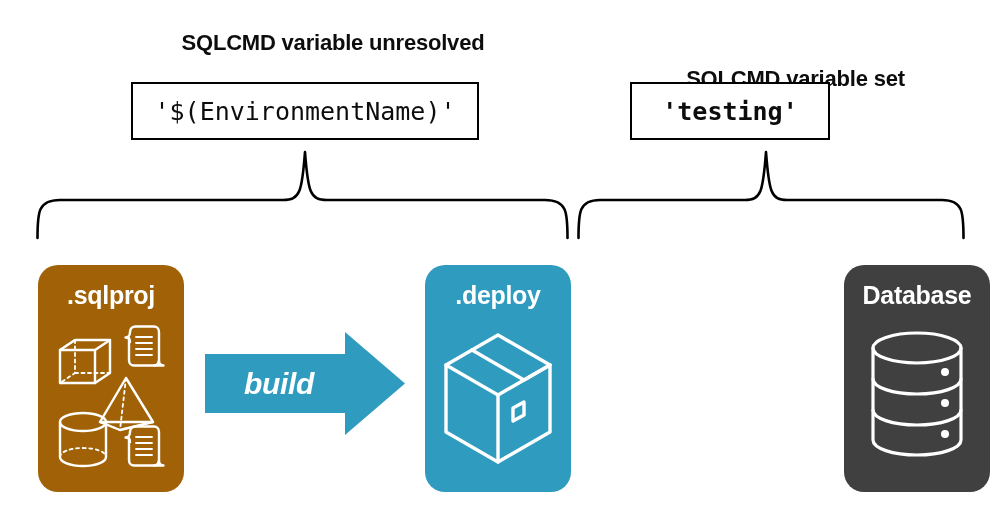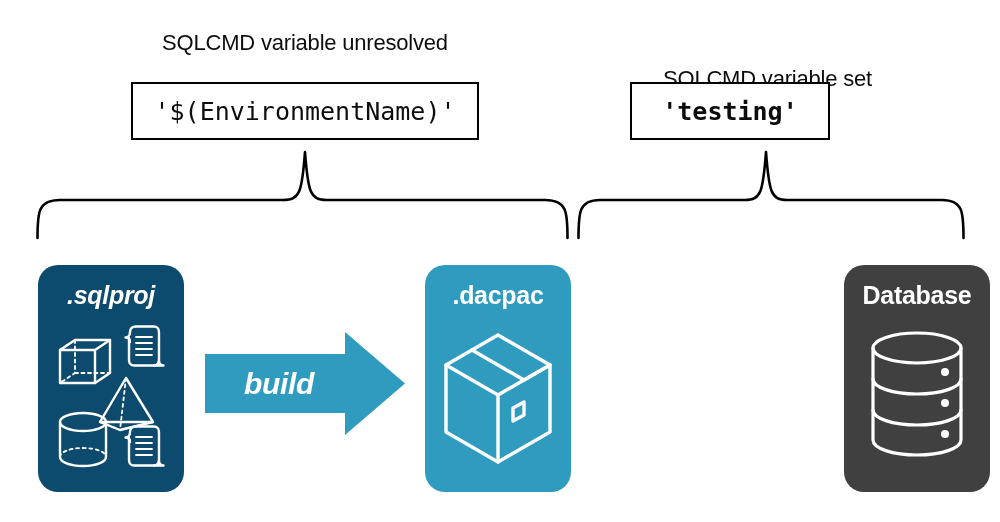--- a/index.html
+++ b/index.html
@@ -20,27 +20,28 @@
     position: absolute;
     inset: 0;
     width: 1000px;
     height: 522px;
   }
 
   
   .heading {
     position: absolute;
     font-family: "Liberation Sans", sans-serif;
-    font-weight: normal;
+    font-weight: bold;
     font-size: 22px;
     color: #0d0d0d;
     letter-spacing: -0.2px;
     text-align: center;
     white-space: nowrap;
     line-height: 1;
+    padding-left: 28px;
   }
   #heading-unresolved {
     left: 0;
     top: 32px;
     width: 610px;
   }
   #heading-set {
     left: 590px;
     top: 48px;
     width: 355px;
@@ -87,21 +88,21 @@
   }
 
   
   .flow-box {
     position: absolute;
     border-radius: 20px;
     top: 265px;
     width: 146px;
     height: 227px;
   }
-  #flow-box-sqlproj  { left: 38px;  background: #0c4a6e; font-style: italic; }
+  #flow-box-sqlproj  { left: 38px;  background: #a16207; }
   #flow-box-dacpac   { left: 425px; background: #2f9cbf; }
   #flow-box-database { left: 844px; background: #404040; }
 
   .flow-label {
     position: absolute;
     top: 18px;
     left: 0;
     width: 100%;
     text-align: center;
     font-family: "Liberation Sans", sans-serif;
@@ -238,21 +239,21 @@
   </div>
 
   <div class="arrow" id="arrow-build">
     <svg viewBox="0 0 200 103" width="200" height="103">
       <path d="M0,22 L140,22 L140,0 L200,51.5 L140,103 L140,81 L0,81 Z" fill="#2f9cbf"></path>
     </svg>
     <div class="arrow-label">build</div>
   </div>
 
   <div class="flow-box" id="flow-box-dacpac">
-    <div class="flow-label">.dacpac</div>
+    <div class="flow-label">.deploy</div>
     <svg class="box-art" viewBox="0 0 146 165">
       <g fill="none" stroke="#ffffff" stroke-width="3.4" stroke-linejoin="round" stroke-linecap="round">
 
         <polyline points="21,45 21,112 73,142 125,112 125,45"></polyline>
         <line x1="73" y1="75" x2="73" y2="142"></line>
 
         <polyline points="21,45 73,15 125,45 73,75 21,45"></polyline>
         <polyline points="47,30 99,60"></polyline>
         <polyline points="73,15 73,75" stroke-width="0"></polyline>
         <polyline points="47,30 47,30"></polyline>

